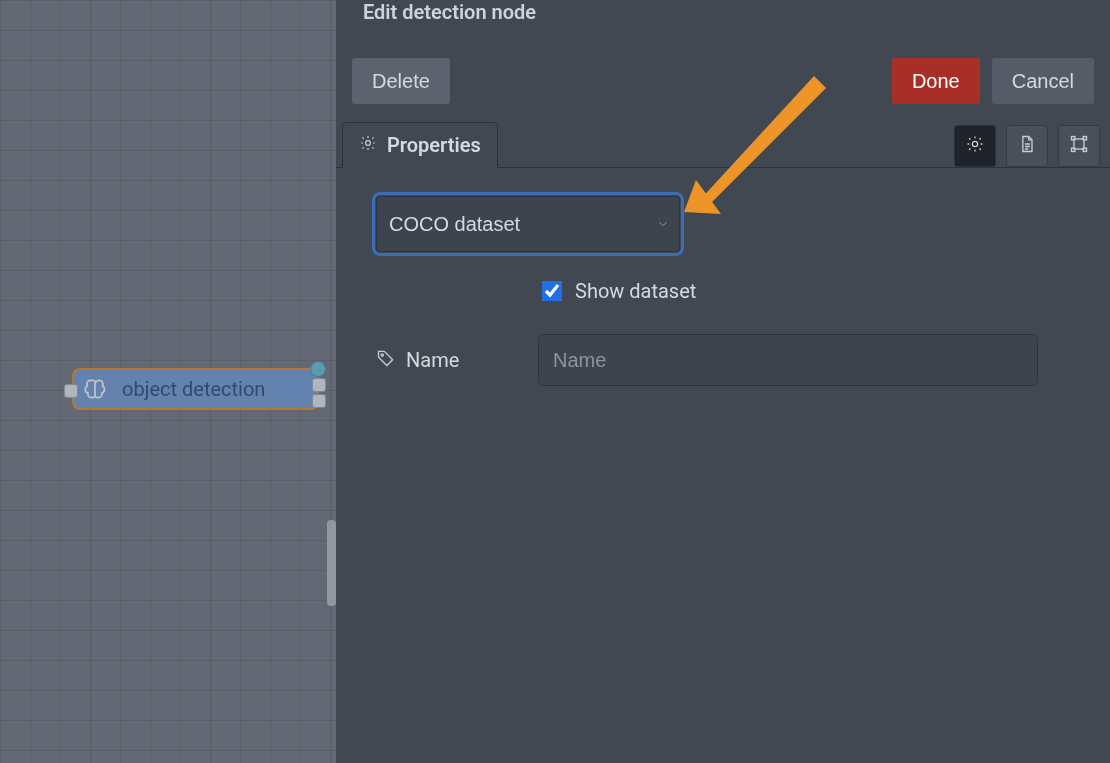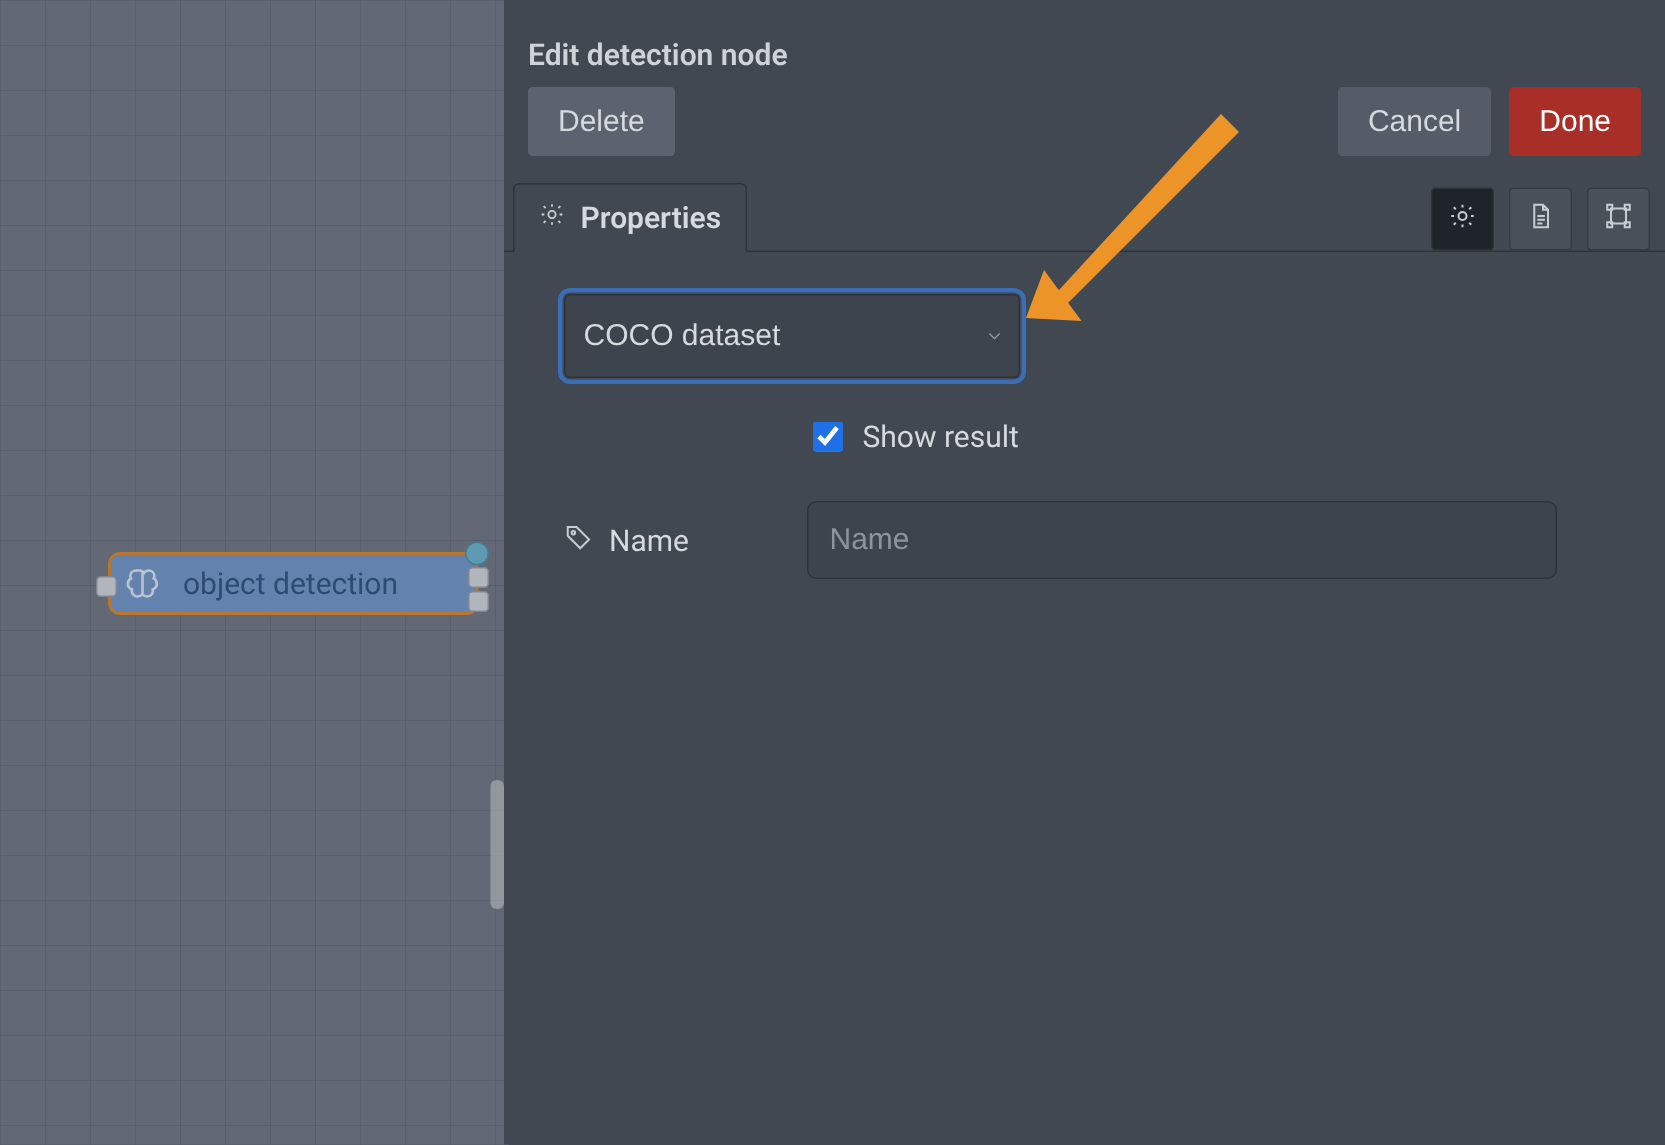--- a/index.html
+++ b/index.html
@@ -23,21 +23,21 @@
   .node .port { position:absolute; width:14px; height:14px; border-radius:3px; background:#d9dde4; border:1px solid #9aa1ad; }
   .node .port.in { left:-10px; top:14px; }
   .node .port.out1 { right:-9px; top:8px; }
   .node .port.out2 { right:-9px; top:24px; }
   .node .status-dot { position:absolute; top:-9px; right:-9px; width:16px; height:16px; border-radius:50%; background:#69b7d3; border:1px solid #4f8ea5; }
 
   
   .panel { position:absolute; left:336px; top:0; right:0; bottom:0; background:#424852; display:flex; flex-direction:column; }
   .panel-left-border { position:absolute; left:336px; top:0; width:4px; height:100%; background:rgba(0,0,0,0.25); }
 
-  .panel-title-bar { height:48px; display:flex; align-items:flex-end; padding:0 16px; color:#cfd3d9; font-weight:600; font-size:20px; }
+  .panel-title-bar { height:48px; display:flex; align-items:flex-start; padding:0 27px; color:#cfd3d9; font-weight:600; font-size:20px; }
 
   .panel-actions { padding:10px 16px 14px 16px; display:flex; align-items:center; gap:12px; }
   .panel-actions .spacer { flex:1; }
   .btn { height:46px; padding:0 20px; border:none; border-radius:3px; font-size:20px; color:#d6d9de; background:#5c636e; cursor:pointer; }
   .btn.cancel { background:#555c67; }
   .btn.done { background:#a82f28; color:#fff; }
 
   .tabs-row { display:flex; align-items:flex-end; height:50px; border-bottom:1px solid #2e333a; padding-left:6px; padding-right:10px; gap:10px; }
   .tab { height:46px; border:1px solid #2e333a; border-bottom:1px solid #424852; background:#424852; border-radius:4px 4px 0 0; display:flex; align-items:center; padding:0 16px; gap:10px; color:#d6d9de; font-size:20px; font-weight:600; position:relative; top:1px; }
   .tab.active { background:#424852; }
@@ -93,22 +93,22 @@
 
 <div class="panel">
 
   <div class="panel-title-bar">
     <span>Edit detection node</span>
   </div>
 
   <div class="panel-actions">
     <button class="btn">Delete</button>
     <span class="spacer"></span>
+    <button class="btn done">Done</button>
     <button class="btn cancel">Cancel</button>
-    <button class="btn done">Done</button>
   </div>
 
   <div class="tabs-row">
     <div class="tab active">
       <span>
         <svg class="gear" viewBox="0 0 24 24" fill="none" stroke="#c9ccd2" stroke-width="1.6">
             <circle cx="12" cy="12" r="3.2"></circle>
             <path d="M12 2.8v2.4M12 18.8v2.4M4.6 4.6l1.7 1.7M17.7 17.7l1.7 1.7M2.8 12h2.4M18.8 12h2.4M4.6 19.4l1.7-1.7M17.7 6.3l1.7-1.7"></path>
           </svg>
       </span>
@@ -157,21 +157,21 @@
             <svg viewBox="0 0 24 24">
                 <path d="M6 9l6 6 6-6"></path>
               </svg>
           </span>
         </div>
       </div>
     </div>
 
     <div class="chk-row">
       <input type="checkbox" class="chk" checked="" style="">
-      <span>Show result</span>
+      <span>Show dataset</span>
     </div>
 
     <div class="form-row">
       <div class="form-label">
         <span>
           <svg viewBox="0 0 24 24">
               <path d="M3 11V4h7l10 10-7 7z"></path>
               <circle cx="7.5" cy="8.5" r="1.4"></circle>
             </svg>
         </span>

